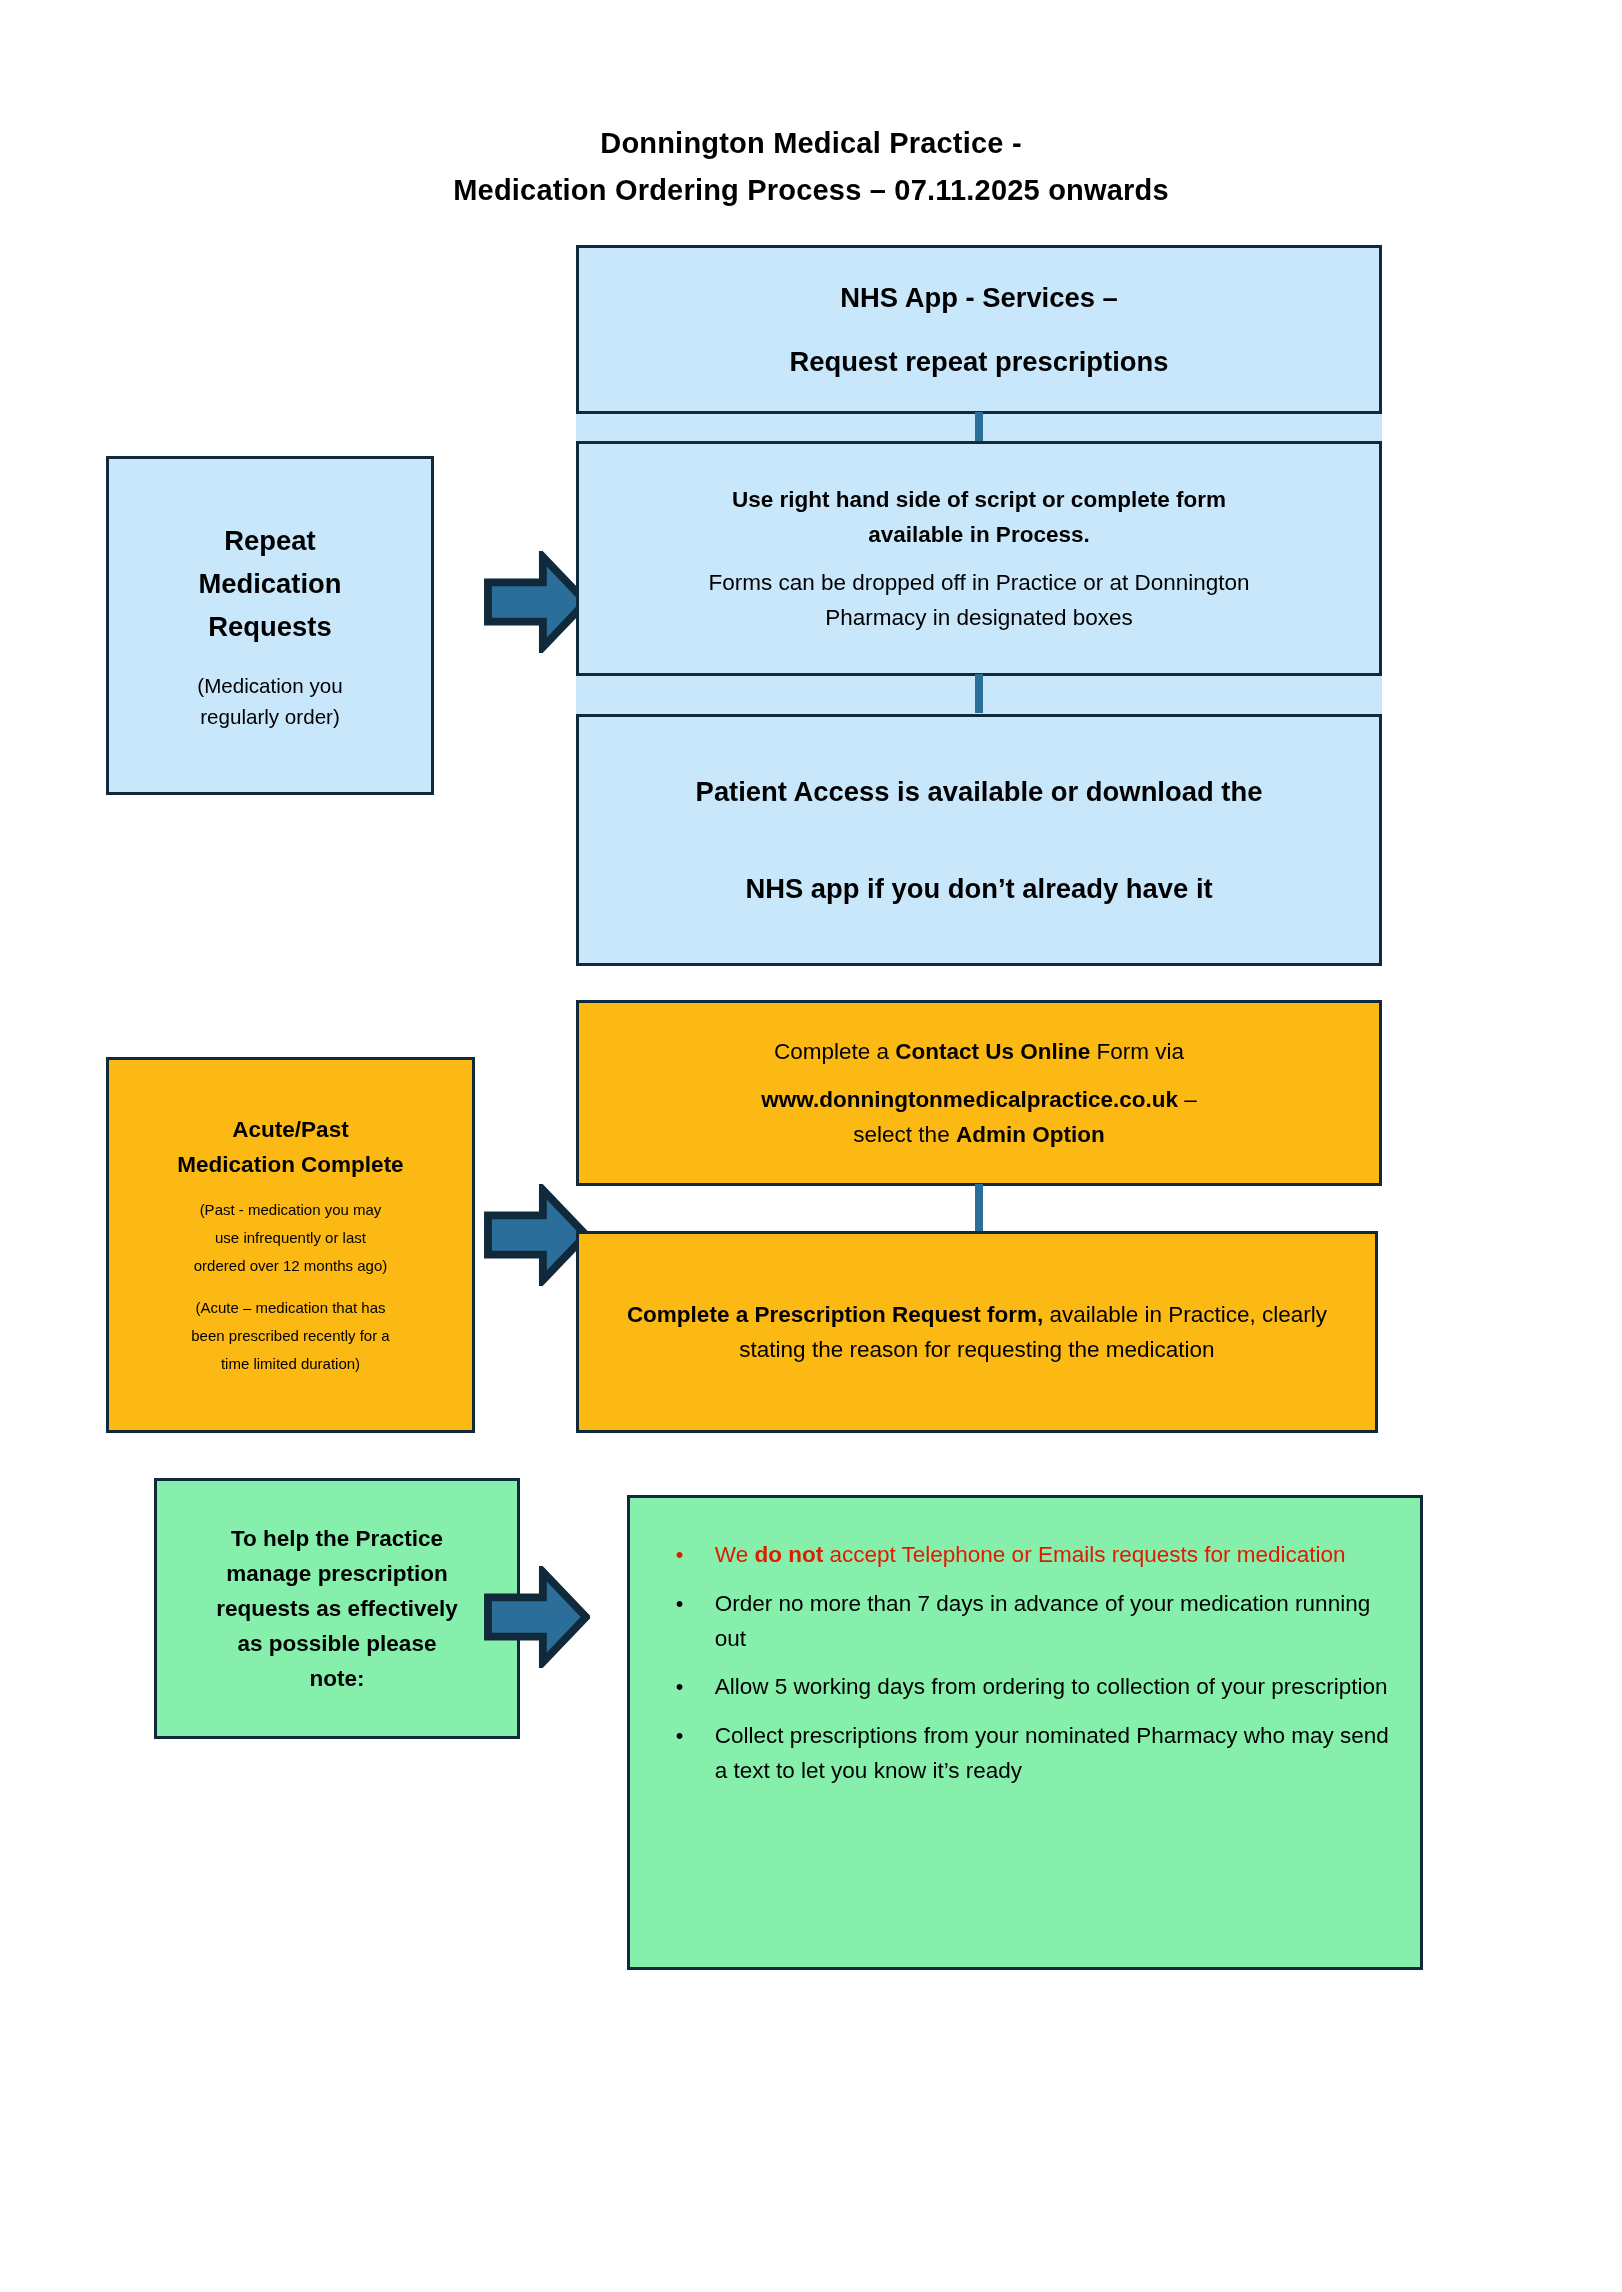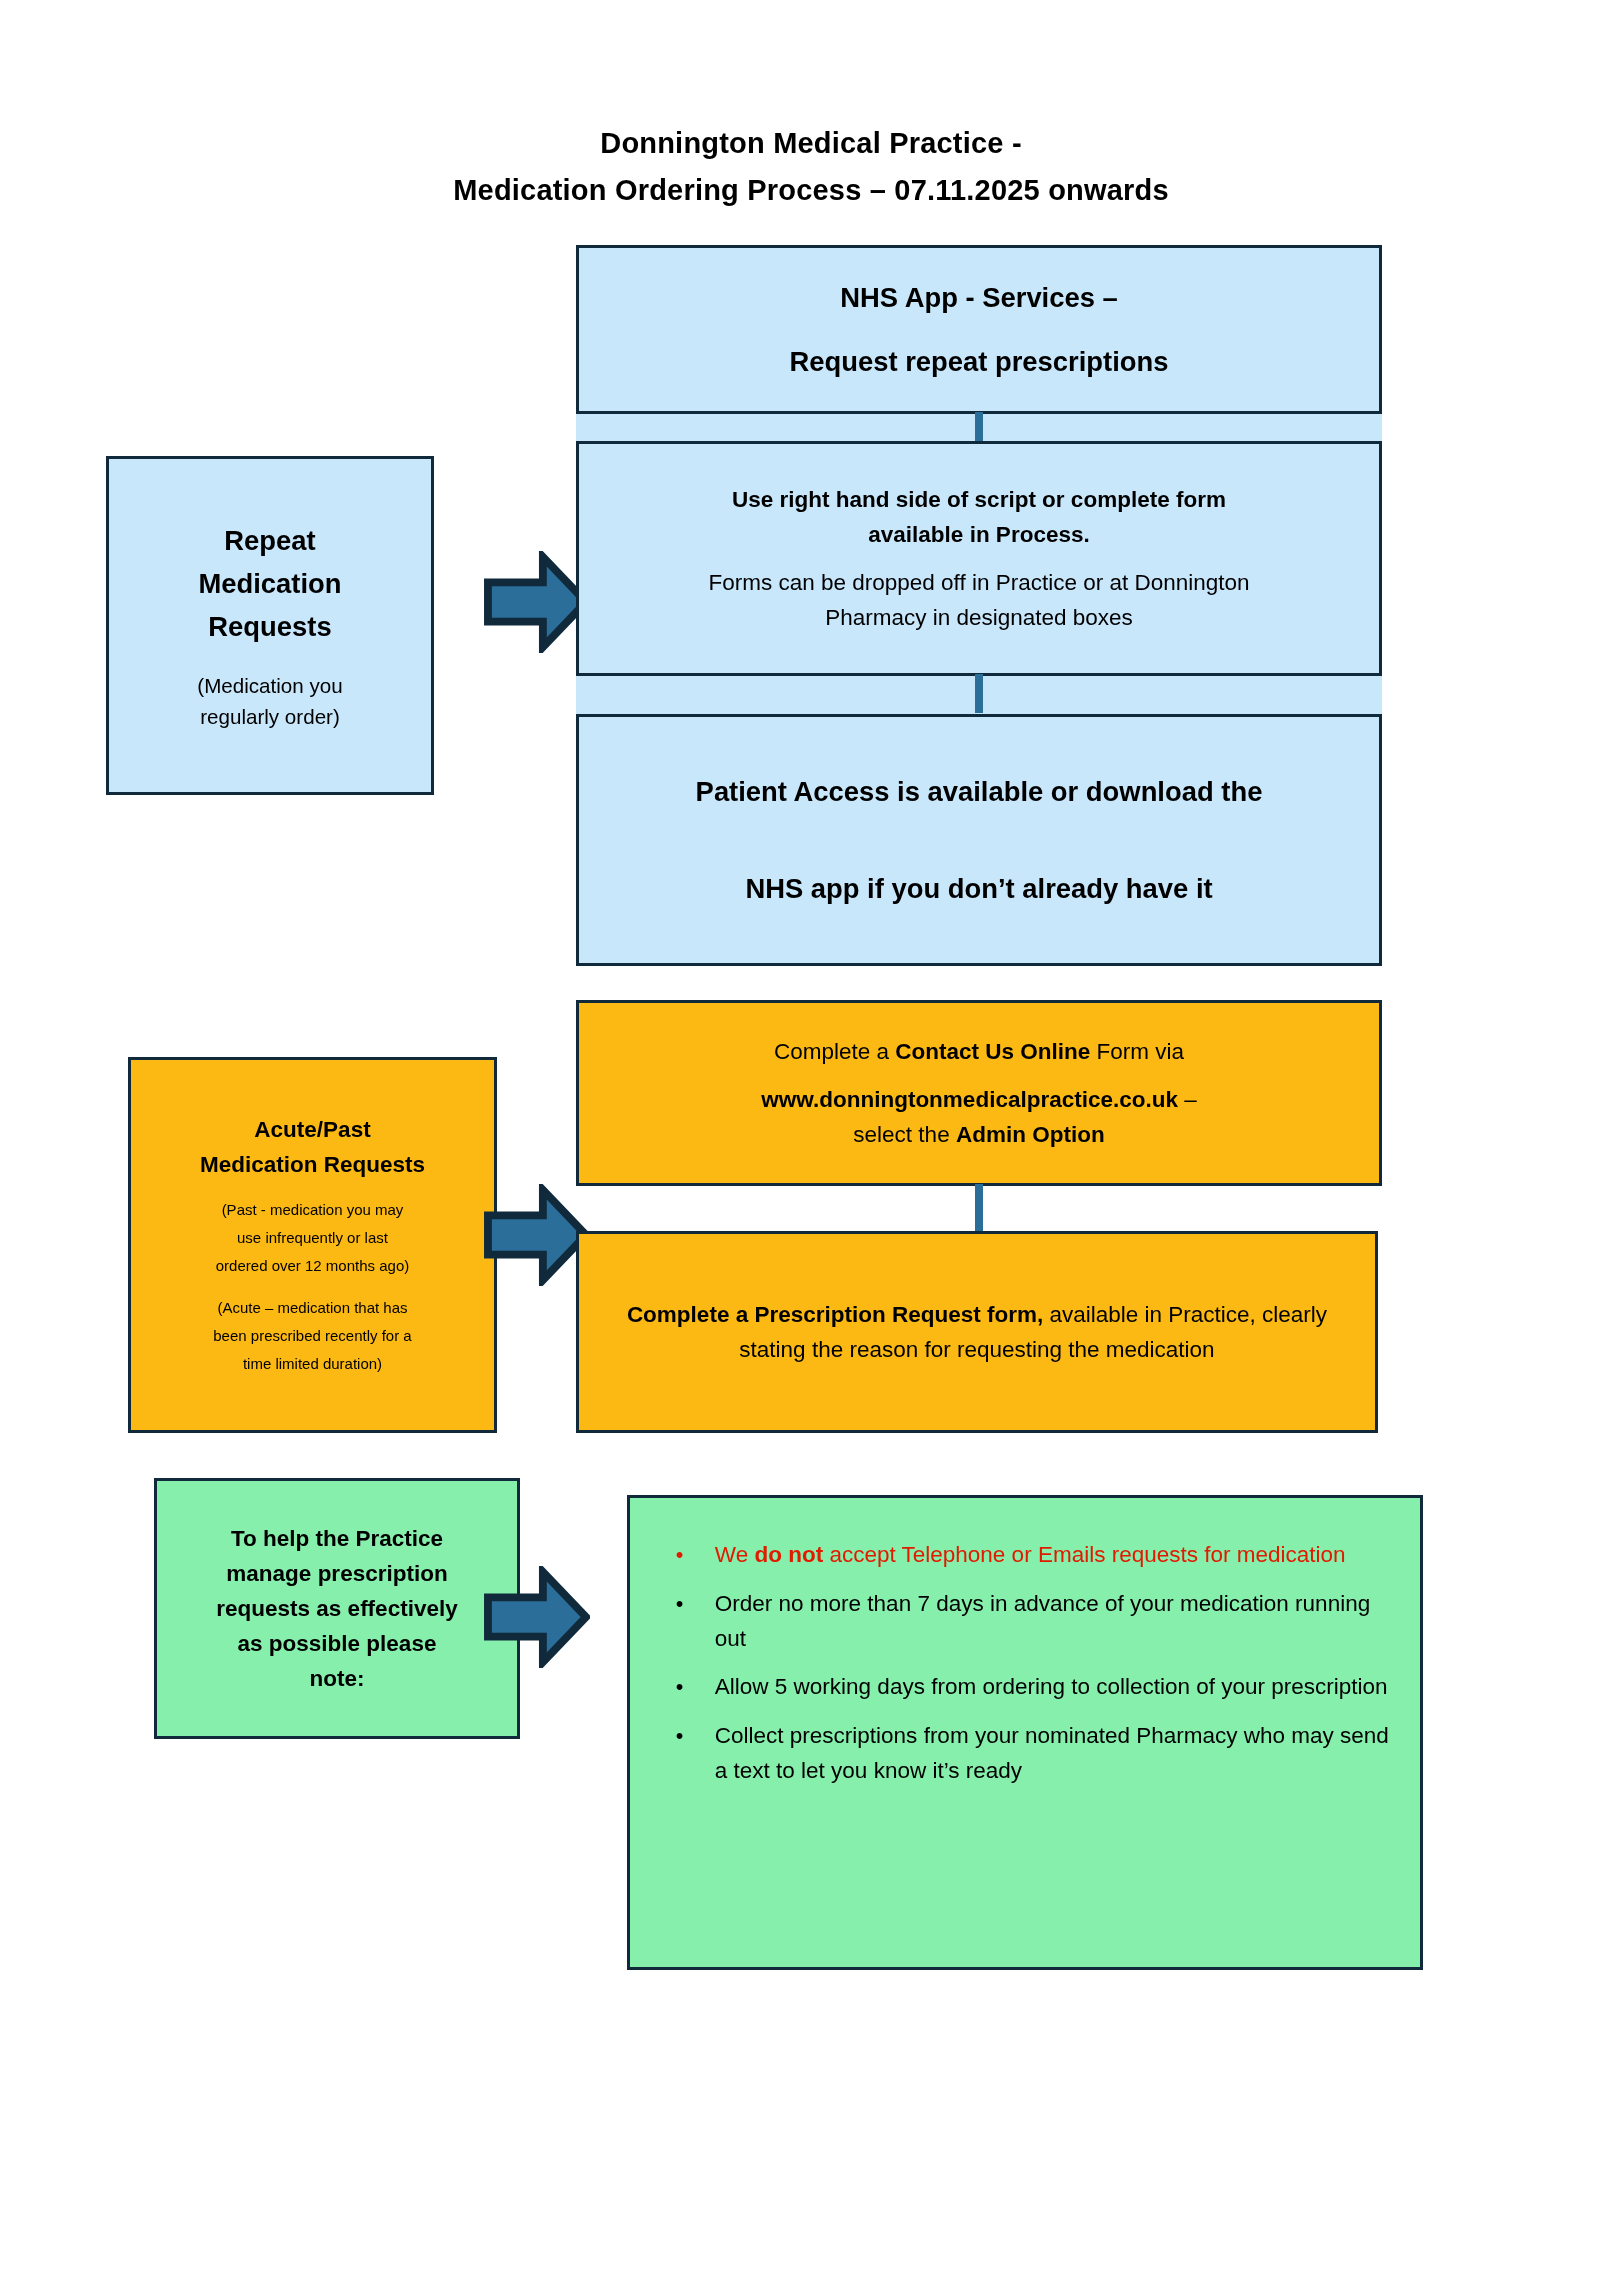--- a/index.html
+++ b/index.html
@@ -141,23 +141,23 @@
   </div>
 
   <div class="conn" style="left:975px;top:674px;height:39px;"></div>
 
   <div class="fbox blue" style="left:576px;top:714px;width:806px;height:252px;gap:20px;">
     <p class="t-lg">Patient Access is available or download the</p>
     <div class="gap-sm"></div>
     <p class="t-lg">NHS app if you don’t already have it</p>
   </div>
 
-  <div class="fbox orange" style="left:128px;top:1057px;width:369px;height:376px;">
+  <div class="fbox orange" style="left:106px;top:1057px;width:369px;height:376px;">
     <p class="t-md">Acute/Past</p>
-    <p class="t-md">Medication  Requests</p>
+    <p class="t-md">Medication  Complete</p>
     <div class="gap-sm"></div>
     <p class="t-xs">(Past - medication you may</p>
     <p class="t-xs">use infrequently or last</p>
     <p class="t-xs">ordered over 12 months ago)</p>
     <div class="gap-sm"></div>
     <p class="t-xs">(Acute – medication that has</p>
     <p class="t-xs">been prescribed recently for a</p>
     <p class="t-xs">time limited duration)</p>
   </div>
 

